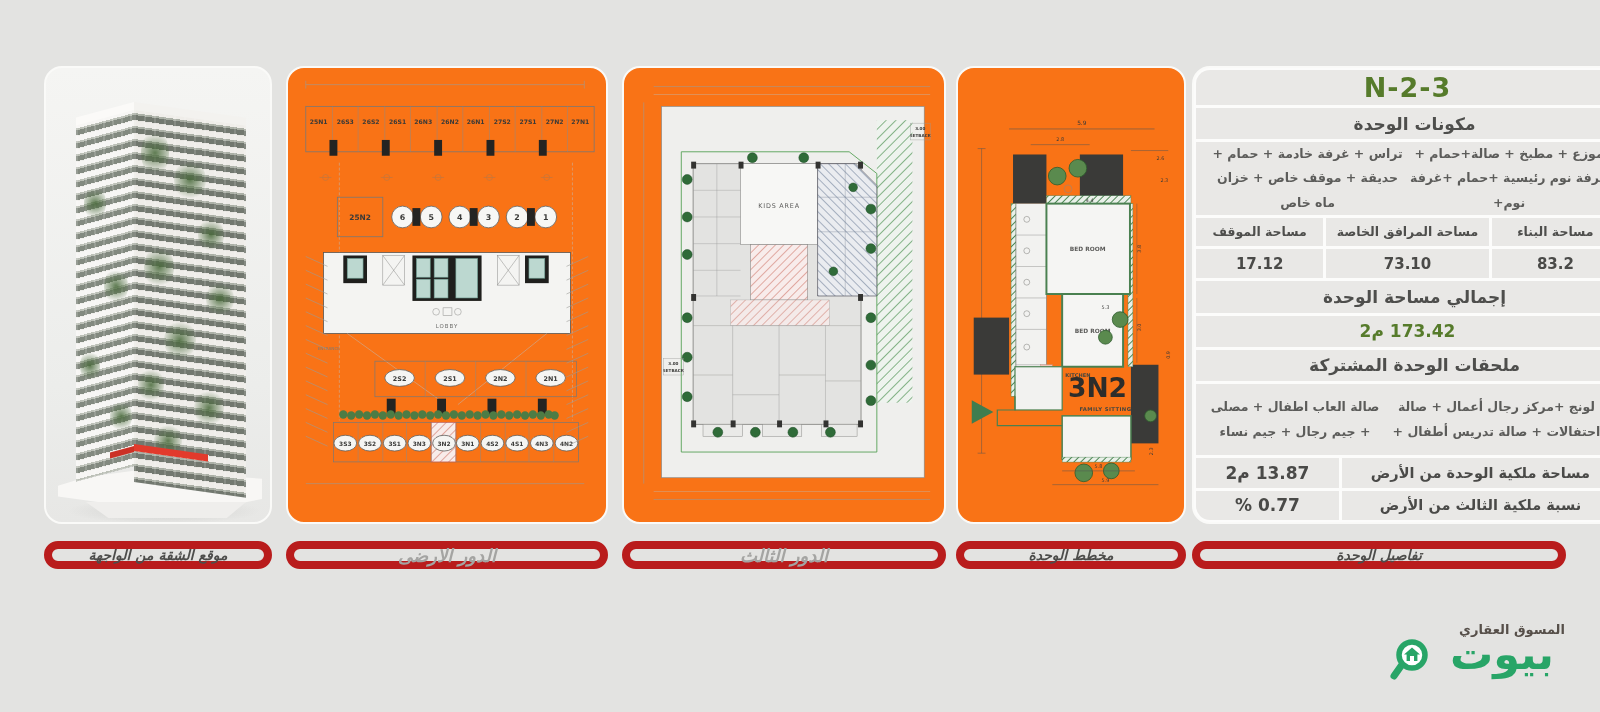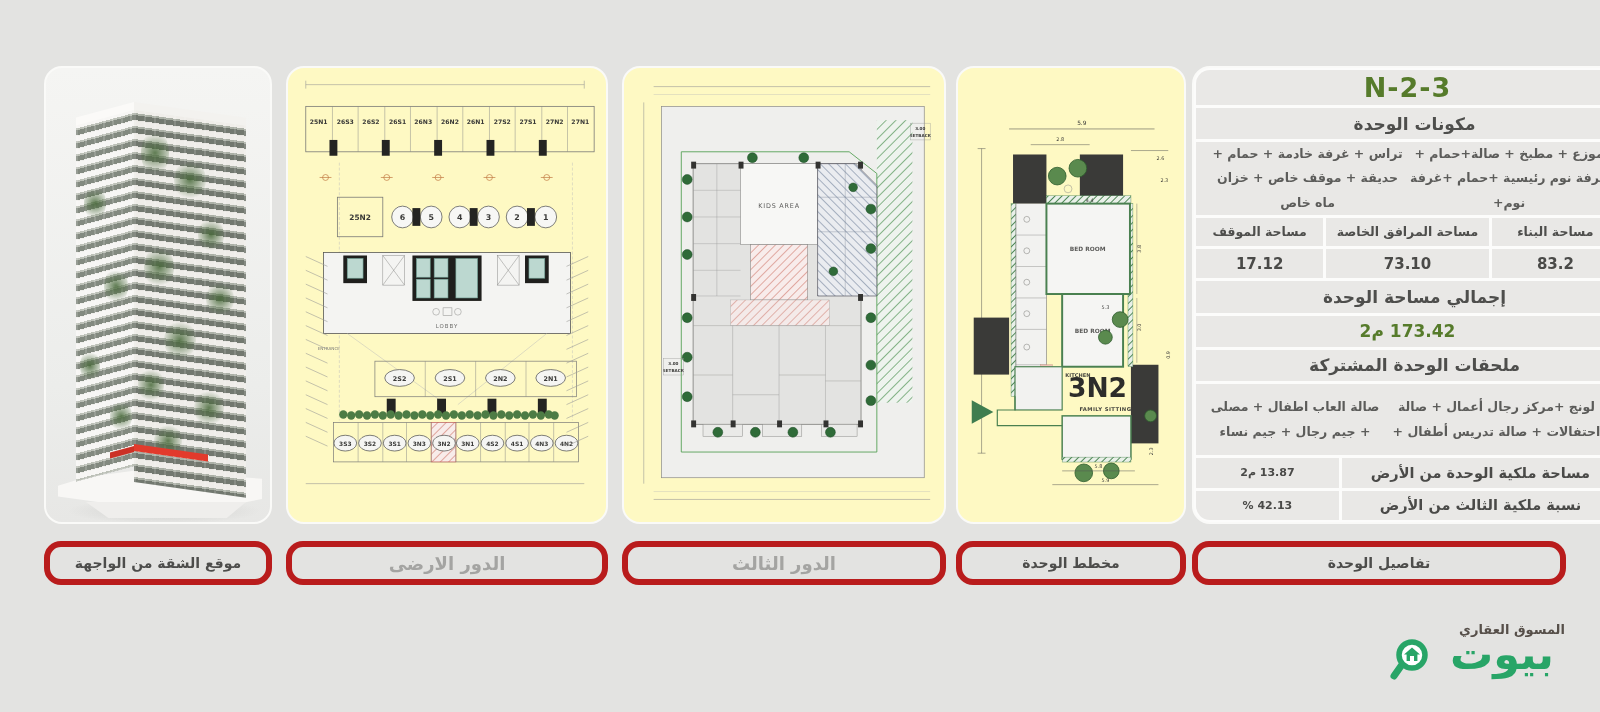--- a/index.html
+++ b/index.html
@@ -1,30 +1,30 @@
 <!DOCTYPE html>
 <html lang="ar"><head>
 <meta charset="utf-8">
 <style>
   html,body{margin:0;padding:0;background:#e3e3e1;}
   .stage{position:relative;width:1600px;height:712px;background:#e3e3e1;overflow:hidden;
          font-family:"DejaVu Sans","Liberation Sans",sans-serif;}
   
   .panel{position:absolute;top:66px;height:458px;border:2px solid #fafaf8;border-radius:18px;
-         background:#fef9c3;box-sizing:border-box;overflow:hidden;}
+         background:#f97316;box-sizing:border-box;overflow:hidden;}
   #p1{left:44px;width:228px;background:linear-gradient(180deg,#f5f5f3 0%,#ecedeb 70%,#e7e7e5 100%);}
   #p2{left:286px;width:322px;}
   #p3{left:622px;width:324px;}
   #p4{left:956px;width:230px;}
   #p5{left:1192px;width:431px;background:#fcfcfb;}
   .plan-svg{position:absolute;inset:0;width:100%;height:100%;}
   
-  .tab{position:absolute;top:541px;height:44px;border:6px solid #b91c1c;border-radius:17px;
+  .tab{position:absolute;top:541px;height:28px;border:8px solid #b91c1c;border-radius:17px;
        display:flex;align-items:center;justify-content:center;box-sizing:border-box;
-       color:#4d4d4b;font-weight:bold;font-size:14px;}
+       color:#4d4d4b;font-weight:bold;font-size:14px;font-style:italic;}
   .tab.script{color:#a4a4a2;font-size:18px;font-weight:600;letter-spacing:2px;}
   #t1{left:44px;width:228px;} #t2{left:286px;width:322px;} #t3{left:622px;width:324px;}
   #t4{left:956px;width:230px;} #t5{left:1192px;width:374px;}
   
   .face{position:absolute;}
   .face-l{left:30px;top:40px;width:58px;height:358px;transform:skewY(-15deg);transform-origin:top right;
     background:
       repeating-linear-gradient(90deg,rgba(255,255,255,.16) 0 2px,rgba(0,0,0,0) 2px 9px),
       repeating-linear-gradient(180deg,#f7f6f4 0 5px,#bcc0b7 5px 7px,#838a80 7px 12px,#f0efec 12px 13px);}
   .face-r{left:88px;top:40px;width:112px;height:374px;transform:skewY(8deg);transform-origin:top left;
@@ -47,21 +47,21 @@
   .drow{background:#e9e8e6;display:flex;align-items:center;justify-content:center;color:#4e4e4c;flex:1 1 0;}
   .drow.cells{background:transparent;gap:3px;}
   .cell{background:#e9e8e6;height:100%;display:flex;align-items:center;justify-content:center;}
   .r-title{font-size:27px;font-weight:bold;color:#567b2b;letter-spacing:1px;}
   .r-h{font-size:17px;font-weight:bold;color:#4e4e4c;padding-left:14px;}
   .r-p{flex-direction:row;font-size:12.5px;font-weight:600;color:#5c5c5a;line-height:1.95;text-align:center;padding:0 10px;}
   .th{font-size:12.5px;font-weight:bold;color:#4e4e4c;}
   .tv{font-size:15px;font-weight:bold;color:#4a4a48;}
   .r-total{font-size:17px;font-weight:bold;color:#567b2b;}
   .land-label{font-size:14.5px;font-weight:bold;color:#4a4a48;}
-  .land-value{font-size:11px;font-weight:bold;color:#4a4a48;}
+  .land-value{font-size:17px;font-weight:bold;color:#4a4a48;}
   
   .phone{position:absolute;left:51px;top:641px;width:160px;height:36px;background:#45ac72;border-radius:18px;
          display:flex;align-items:center;gap:9px;padding:0 9px;box-sizing:border-box;cursor:pointer;}
   .phone-ic{width:24px;height:24px;border:2px solid #fff;border-radius:50%;display:flex;align-items:center;justify-content:center;box-sizing:border-box;flex:0 0 auto;}
   .phone-num{color:#fff;font-size:22px;font-weight:600;letter-spacing:.5px;font-family:"DejaVu Sans",sans-serif;}
   .marketer{position:absolute;left:1458px;top:622px;width:108px;text-align:center;color:#564f49;font-size:13px;font-weight:bold;}
   .brand{position:absolute;left:1438px;top:626px;width:128px;text-align:center;font-size:43px;font-weight:bold;color:#28a567;line-height:56px;}
   .brand-ic{position:absolute;left:1390px;top:636px;width:46px;height:46px;}
   svg text{font-family:"DejaVu Sans","Liberation Sans",sans-serif;}
 </style>
@@ -490,21 +490,21 @@
       <div class="drow r-p" style="flex-grow:84">
         <div>لونج +مركز رجال أعمال + صالة احتفالات + صالة تدريس أطفال +</div>
         <div>صالة العاب اطفال + مصلى + جيم رجال + جيم نساء</div>
       </div>
       <div class="drow cells" style="flex-grow:35">
         <div class="cell land-label" style="flex:66">مساحة ملكية الوحدة من الأرض</div>
         <div class="cell land-value" style="flex:34">13.87 م2</div>
       </div>
       <div class="drow cells" style="flex-grow:35">
         <div class="cell land-label" style="flex:66">نسبة ملكية الثالث من الأرض</div>
-        <div class="cell land-value" style="flex:34">42.13 %</div>
+        <div class="cell land-value" style="flex:34">0.77 %</div>
       </div>
     </div>
   </div>
 
   <div class="tab" id="t1">موقع الشقة من الواجهة</div>
   <div class="tab script" id="t2">الدور الارضى</div>
   <div class="tab script" id="t3">الدور الثالث</div>
   <div class="tab" id="t4">مخطط الوحدة</div>
   <div class="tab" id="t5">تفاصيل الوحدة</div>
 

